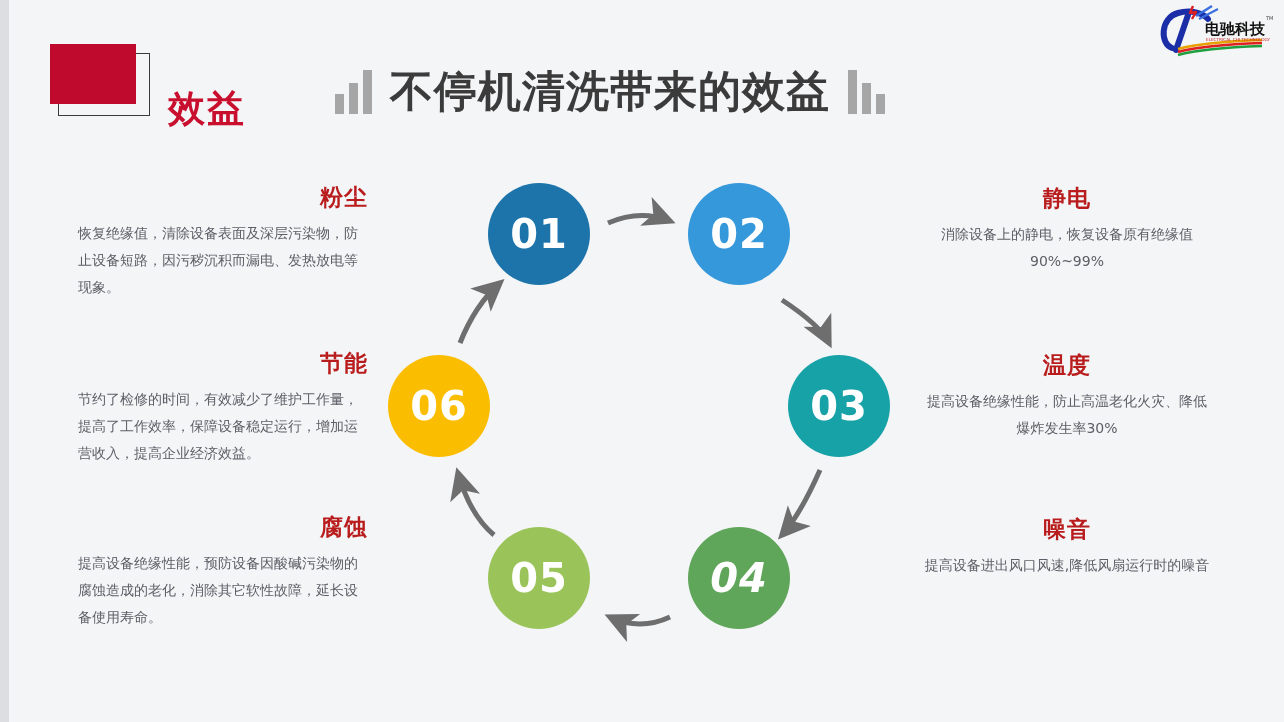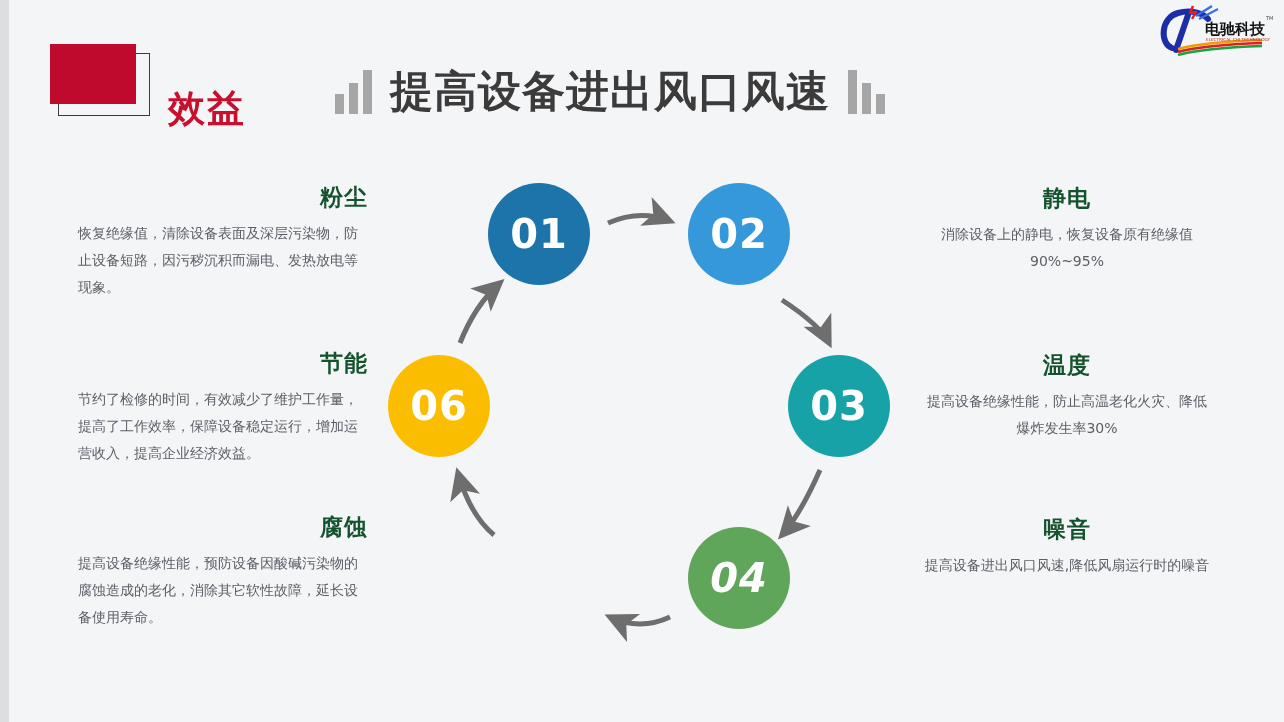--- a/index.html
+++ b/index.html
@@ -68,21 +68,21 @@
 
   
   .logo {
     position: absolute; right: 8px; top: 2px;
     width: 124px; height: 56px;
   }
 
   
   .txt-block { position: absolute; width: 290px; }
   .txt-block h3 {
-    font-size: 23px; font-weight: 700; color: #14532d;
+    font-size: 23px; font-weight: 700; color: #b91c1c;
     margin-bottom: 7px; letter-spacing: 1px;
     font-family: "DejaVu Sans", "Liberation Sans", sans-serif;
   }
   .txt-block p {
     font-size: 14px; line-height: 27px; color: #5b5f66;
     font-family: "DejaVu Sans", "Liberation Sans", sans-serif;
   }
   .left-block { left: 78px; text-align: left; }
   .left-block h3 { text-align: right; }
   .right-block { left: 922px; text-align: center; }
@@ -128,21 +128,21 @@
     <div class="badge-fill"></div>
   </div>
   <div class="badge-label">效益</div>
 
   <div class="title-row">
     <div class="bars bars-left">
       <span></span>
         <span></span>
         <span></span>
     </div>
-    <div class="main-title">提高设备进出风口风速</div>
+    <div class="main-title">不停机清洗带来的效益</div>
     <div class="bars bars-right">
       <span></span>
         <span></span>
         <span></span>
     </div>
   </div>
 
   <div class="logo">
     <svg width="124" height="56" viewBox="0 0 124 56">
       <path d="M20 46 C8 42 8 16 26 11 C40 7 52 12 56 17" fill="none" stroke="#1b2ea8" stroke-width="6" stroke-linecap="round"></path>
@@ -169,21 +169,21 @@
     <p>提高设备绝缘性能，预防设备因酸碱污染物的腐蚀造成的老化，消除其它软性故障，延长设备使用寿命。</p>
   </div>
 
   <div class="txt-block left-block blk-energy">
     <h3>节能</h3>
     <p>节约了检修的时间，有效减少了维护工作量，提高了工作效率，保障设备稳定运行，增加运营收入，提高企业经济效益。</p>
   </div>
 
   <div class="txt-block right-block blk-static">
     <h3>静电</h3>
-    <p>消除设备上的静电，恢复设备原有绝缘值90%~95%</p>
+    <p>消除设备上的静电，恢复设备原有绝缘值90%~99%</p>
   </div>
 
   <div class="txt-block right-block blk-temp">
     <h3>温度</h3>
     <p>提高设备绝缘性能，防止高温老化火灾、降低爆炸发生率30%</p>
   </div>
 
   <div class="txt-block right-block blk-noise">
     <h3>噪音</h3>
     <p>提高设备进出风口风速,降低风扇运行时的噪音</p>
@@ -208,16 +208,17 @@
 
       <path d="M124 370 Q100 350 88 308" fill="none" stroke="#6e6e6e" stroke-width="5" marker-end="url(#ah)"></path>
 
       <path d="M90 178 Q105 140 130 118" fill="none" stroke="#6e6e6e" stroke-width="5" marker-end="url(#ah)"></path>
     </svg>
 
     <div class="node n01">01</div>
     <div class="node n02">02</div>
     <div class="node n03">03</div>
     <div class="node n04">04</div>
+    <div class="node n05">05</div>
     <div class="node n06">06</div>
   </div>
 
 </div>
 
 </body></html>

